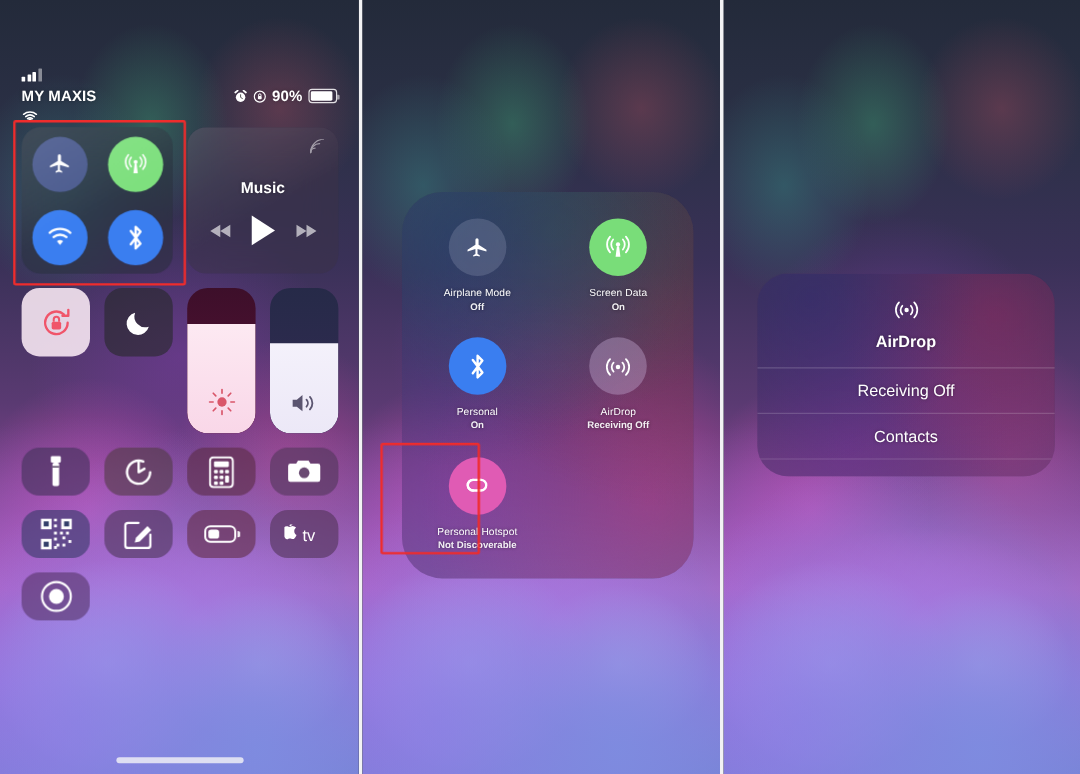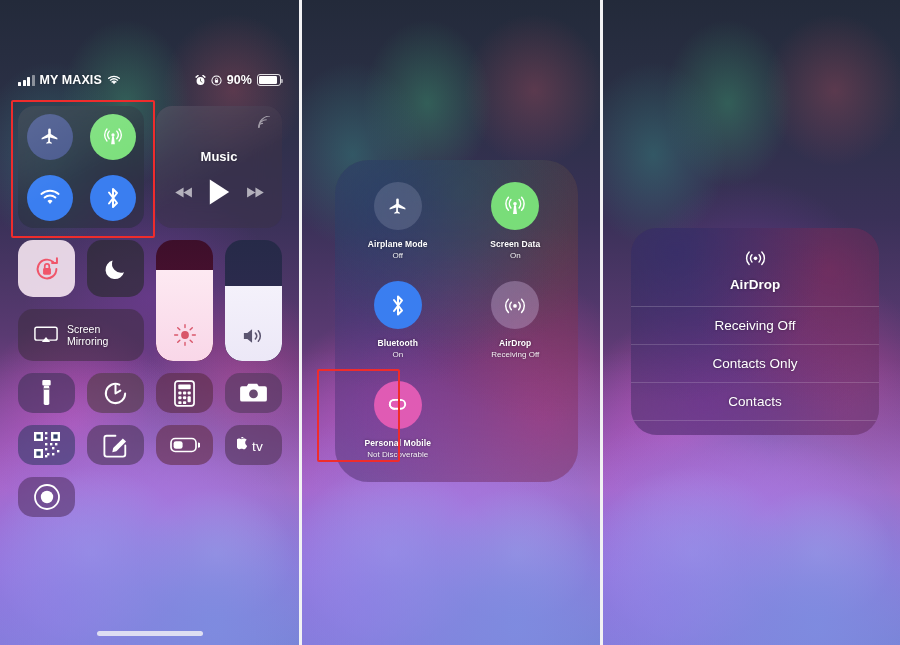--- a/index.html
+++ b/index.html
@@ -49,21 +49,21 @@
   .statusbar {
     position: absolute; top: 70px; left: 0; right: 0;
     height: 20px;
     display: flex; align-items: center;
     padding: 0 18px;
     color: #fff;
     font-size: 12.5px; font-weight: 600;
     letter-spacing: .1px;
     text-shadow: 0 0 3px rgba(0,0,0,.35);
   }
-  .sb-left { display: flex; align-items: center; gap: 5px; }
+  .sb-left { display: flex; align-items: flex-start; gap: 5px; flex-direction: column; }
   .sb-right { display: flex; align-items: center; gap: 5px; margin-left: auto; }
   .bars { display: flex; align-items: flex-end; gap: 1.5px; height: 11px; }
   .bars i { width: 3px; background: #fff; border-radius: .6px; display: block; }
   .bars i:nth-child(1){height:4px}
   .bars i:nth-child(2){height:6px}
   .bars i:nth-child(3){height:8.5px}
   .bars i:nth-child(4){height:11px;background:rgba(255,255,255,.45)}
   .carrier { font-size: 12.5px; font-weight: 600; }
   .batt {
     width: 24px; height: 11.5px; border: 1.3px solid rgba(255,255,255,.85);
@@ -205,23 +205,23 @@
     width: 48px; height: 48px; border-radius: 50%;
     display: flex; align-items: center; justify-content: center;
     margin-bottom: 9px;
   }
   .ic-airplane { background: rgba(120,130,160,0.40); }
   .ic-cell     { background: #79dd79; }
   .ic-wifi     { background: #3a7ef0; }
   .ic-bt       { background: #3a7ef0; }
   .ic-airdrop  { background: rgba(190,165,205,0.42); }
   .ic-hotspot  { background: #e05bb4; }
-  .exp-lbl { color:#fff; font-size:8.5px; font-weight:700; letter-spacing:.1px;
+  .exp-lbl { color:#fff; font-size:8.5px; font-weight:400; letter-spacing:.1px;
              text-shadow:0 0 3px rgba(0,0,0,.45); text-align:center; }
-  .exp-sub { color:rgba(255,255,255,.92); font-size:8px; font-weight:400; margin-top:2px;
+  .exp-sub { color:rgba(255,255,255,.92); font-size:8px; font-weight:700; margin-top:2px;
              text-shadow:0 0 3px rgba(0,0,0,.45); text-align:left; }
 
   
   .sheet {
     position: absolute; left: 28px; top: 228px; width: 248px;
     border-radius: 26px; overflow: hidden;
     background: rgba(62,48,86,0.50);
     backdrop-filter: blur(20px);
   }
   .sheet::before{
@@ -357,30 +357,20 @@
                 <path d="M26 16a10 10 0 1 1-3.4-7.5" stroke="#f0556a" stroke-width="2.1" fill="none" stroke-linecap="round"></path>
                 <path d="M26.6 4.5v5.2h-5.2" stroke="#f0556a" stroke-width="2.1" fill="none" stroke-linecap="round" stroke-linejoin="round"></path>
                 <rect x="11.8" y="15" width="8.4" height="7" rx="1.5" fill="#f0556a"></rect>
                 <path d="M13.6 15v-2a2.4 2.4 0 0 1 4.8 0v2" stroke="#f0556a" stroke-width="1.8" fill="none"></path>
               </svg>
             </div>
             <div class="sq sq-dnd">
               <svg width="26" height="26" viewBox="0 0 26 26">
                 <path d="M21 16.2A9 9 0 0 1 9.6 4.6a9.4 9.4 0 1 0 11.4 11.6z" fill="#fff"></path>
               </svg>
-            </div>
-          </div>
-          <div class="mirror-tile">
-            <svg width="24" height="19" viewBox="0 0 26 20">
-              <rect x="1" y="1" width="24" height="14" rx="2" fill="none" stroke="#fff" stroke-width="1.6"></rect>
-              <path d="M13 11.5 17.5 17h-9L13 11.5z" fill="#fff"></path>
-            </svg>
-            <div class="mirror-txt">
-              <div>Screen</div>
-              <div>Mirroring</div>
             </div>
           </div>
         </div>
 
         <div class="sliders">
           <div class="slider sl-track-b">
             <div class="sl-fill sl-fill-b" style="height:75%">
               <svg width="24" height="24" viewBox="0 0 26 26">
                 <circle cx="13" cy="13" r="4.2" fill="#d9566a"></circle>
                 <g stroke="#d9566a" stroke-width="1.5" stroke-linecap="round">
@@ -529,21 +519,21 @@
           <div class="exp-sub">On</div>
         </div>
 
 
         <div class="exp-cell">
           <div class="exp-ic ic-bt">
             <svg width="16" height="25" viewBox="0 0 16 24">
               <path d="M4 6.5 12 17 8 21V3l4 4L4 17.5" stroke="#fff" stroke-width="2" fill="none" stroke-linejoin="round" stroke-linecap="round"></path>
             </svg>
           </div>
-          <div class="exp-lbl">Bluetooth</div>
+          <div class="exp-lbl">Personal</div>
           <div class="exp-sub">On</div>
         </div>
 
         <div class="exp-cell">
           <div class="exp-ic ic-airdrop">
             <svg width="24" height="24" viewBox="0 0 24 24">
               <g stroke="#fff" stroke-width="1.5" fill="none" stroke-linecap="round">
                 <path d="M8.3 16.6a5.2 5.2 0 0 1 0-7.4M15.7 16.6a5.2 5.2 0 0 0 0-7.4"></path>
                 <path d="M5.4 19.4a9.3 9.3 0 0 1 0-13.1M18.6 19.4a9.3 9.3 0 0 0 0-13.1"></path>
               </g>
@@ -554,21 +544,21 @@
           <div class="exp-sub">Receiving Off</div>
         </div>
 
         <div class="exp-cell">
           <div class="exp-ic ic-hotspot">
             <svg width="25" height="25" viewBox="0 0 26 26">
               <path d="M16.4 8.2a4.6 4.6 0 0 1 0 9.2H9.6a4.6 4.6 0 0 1 0-9.2" stroke="#fff" stroke-width="2" fill="none" stroke-linecap="round"></path>
               <path d="M9.6 17.4a4.6 4.6 0 0 1 0-9.2h6.8" stroke="#fff" stroke-width="2" fill="none" stroke-linecap="round"></path>
             </svg>
           </div>
-          <div class="exp-lbl">Personal Mobile</div>
+          <div class="exp-lbl">Personal Hotspot</div>
           <div class="exp-sub">Not Discoverable</div>
         </div>
       </div>
     </div>
 
     <div class="hl hl-airdrop" style="left:15px"></div>
   </div>
 
   <div class="panel-div"></div>
 
@@ -580,19 +570,18 @@
         <svg width="23" height="23" viewBox="0 0 24 24">
           <g stroke="#fff" stroke-width="1.5" fill="none" stroke-linecap="round">
             <path d="M8.3 16.6a5.2 5.2 0 0 1 0-7.4M15.7 16.6a5.2 5.2 0 0 0 0-7.4"></path>
             <path d="M5.4 19.4a9.3 9.3 0 0 1 0-13.1M18.6 19.4a9.3 9.3 0 0 0 0-13.1"></path>
           </g>
           <circle cx="12" cy="12.9" r="1.9" fill="#fff"></circle>
         </svg>
         <div class="sheet-title">AirDrop</div>
       </div>
       <div class="sheet-opt">Receiving Off</div>
-      <div class="sheet-opt">Contacts Only</div>
       <div class="sheet-opt">Contacts</div>
       <div class="sheet-pad"></div>
     </div>
   </div>
 
 </div>
 
 </body></html>

